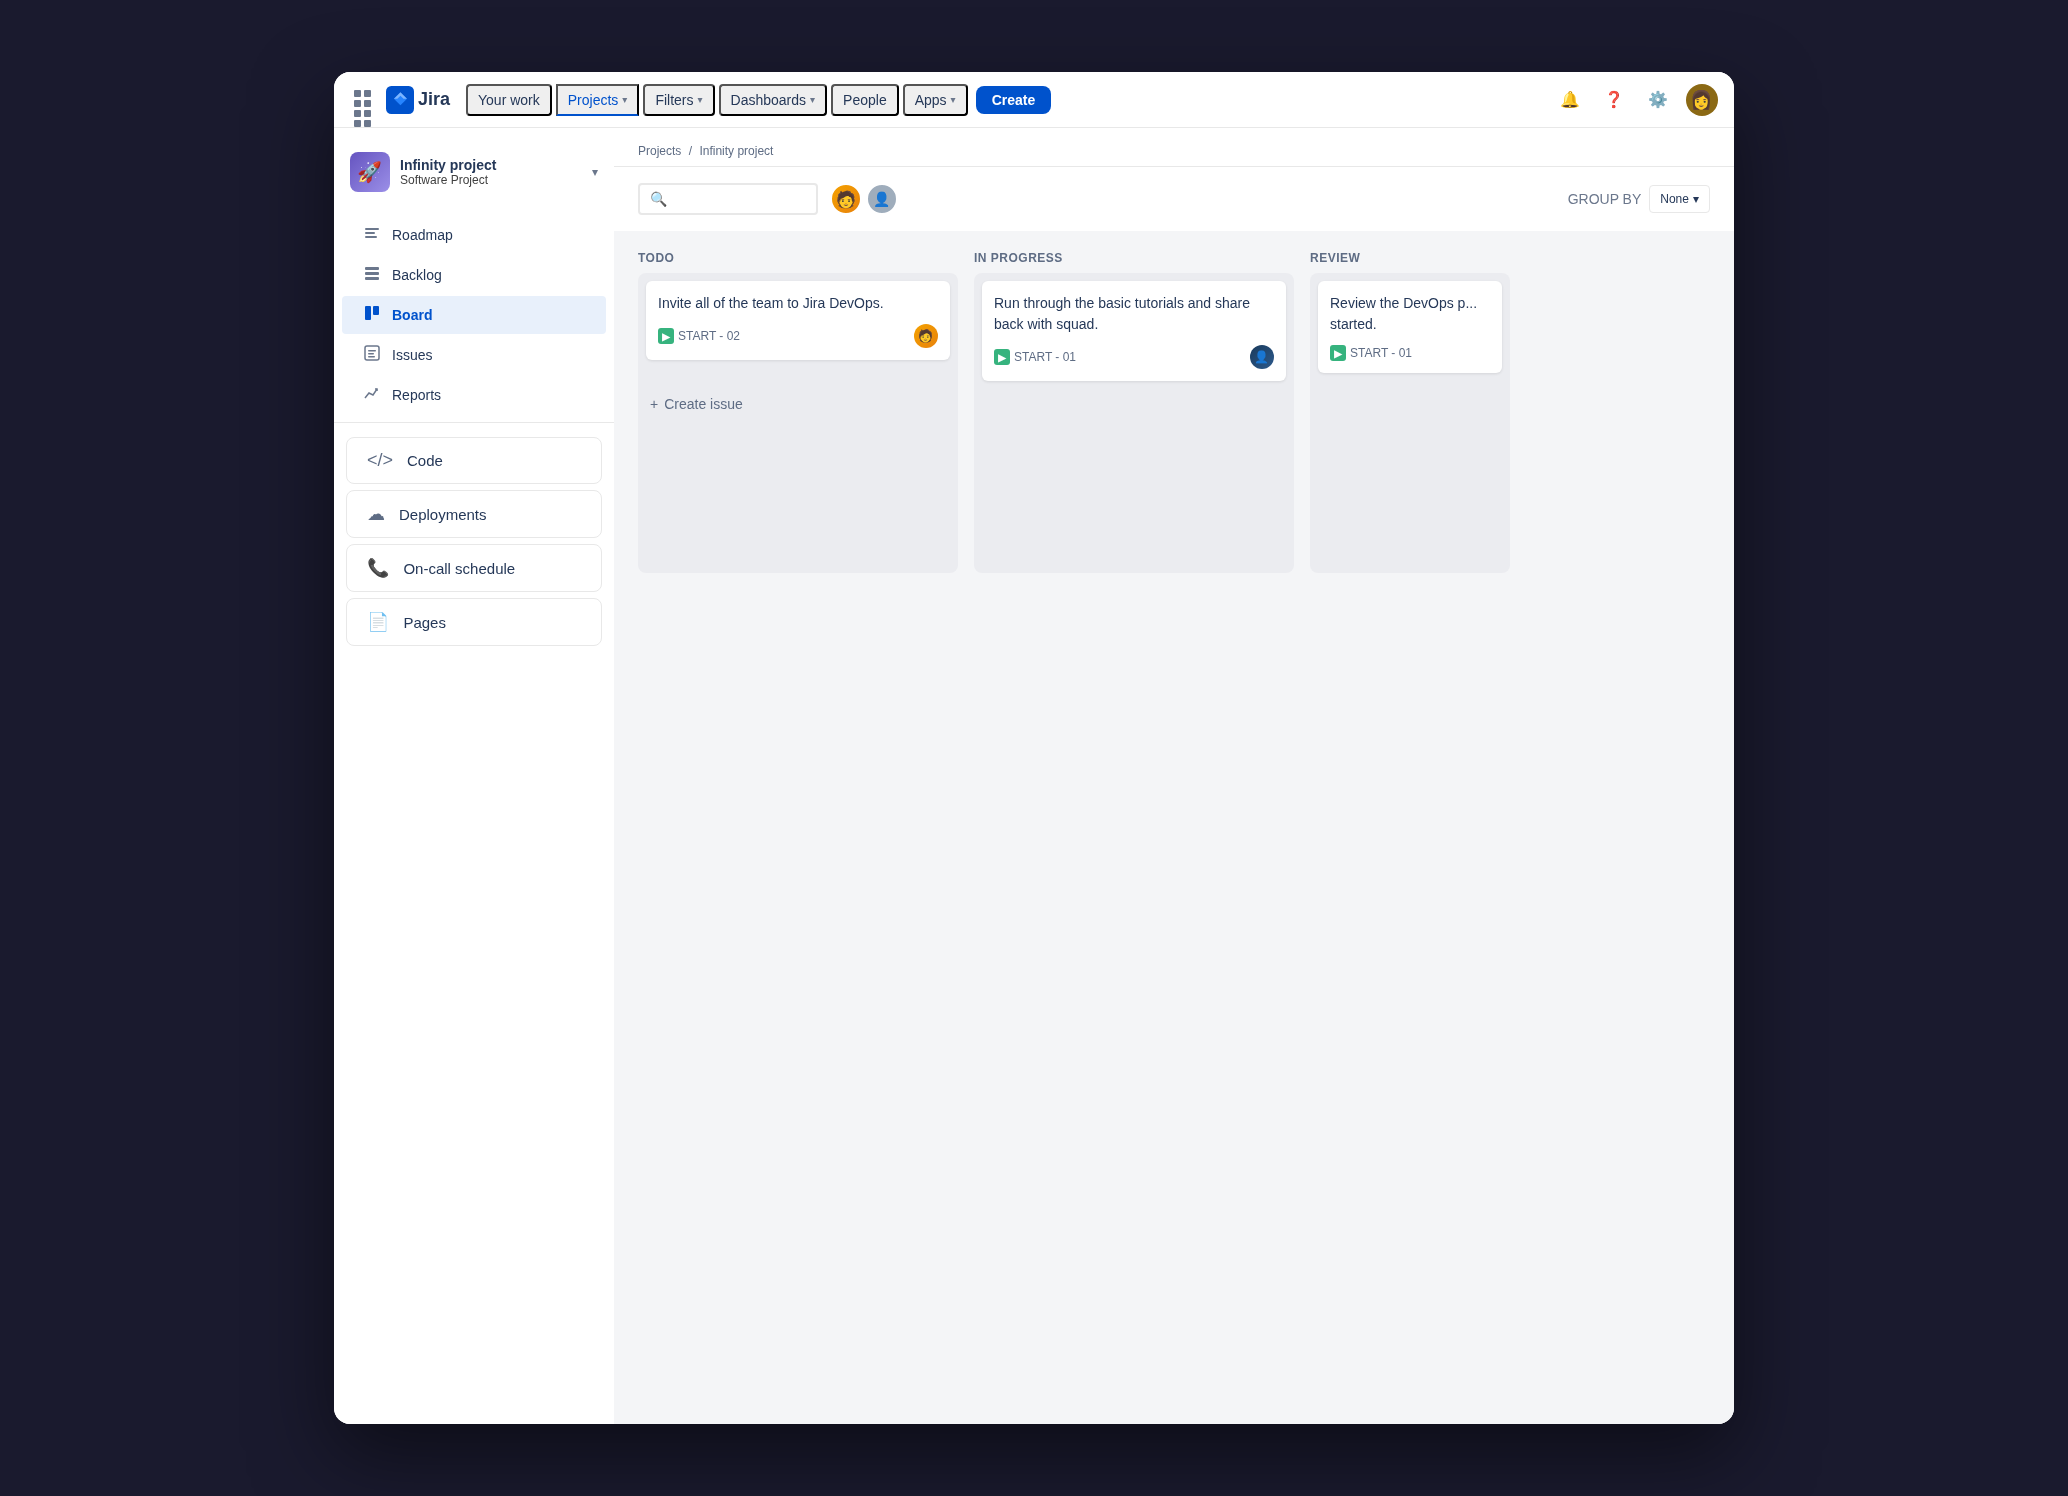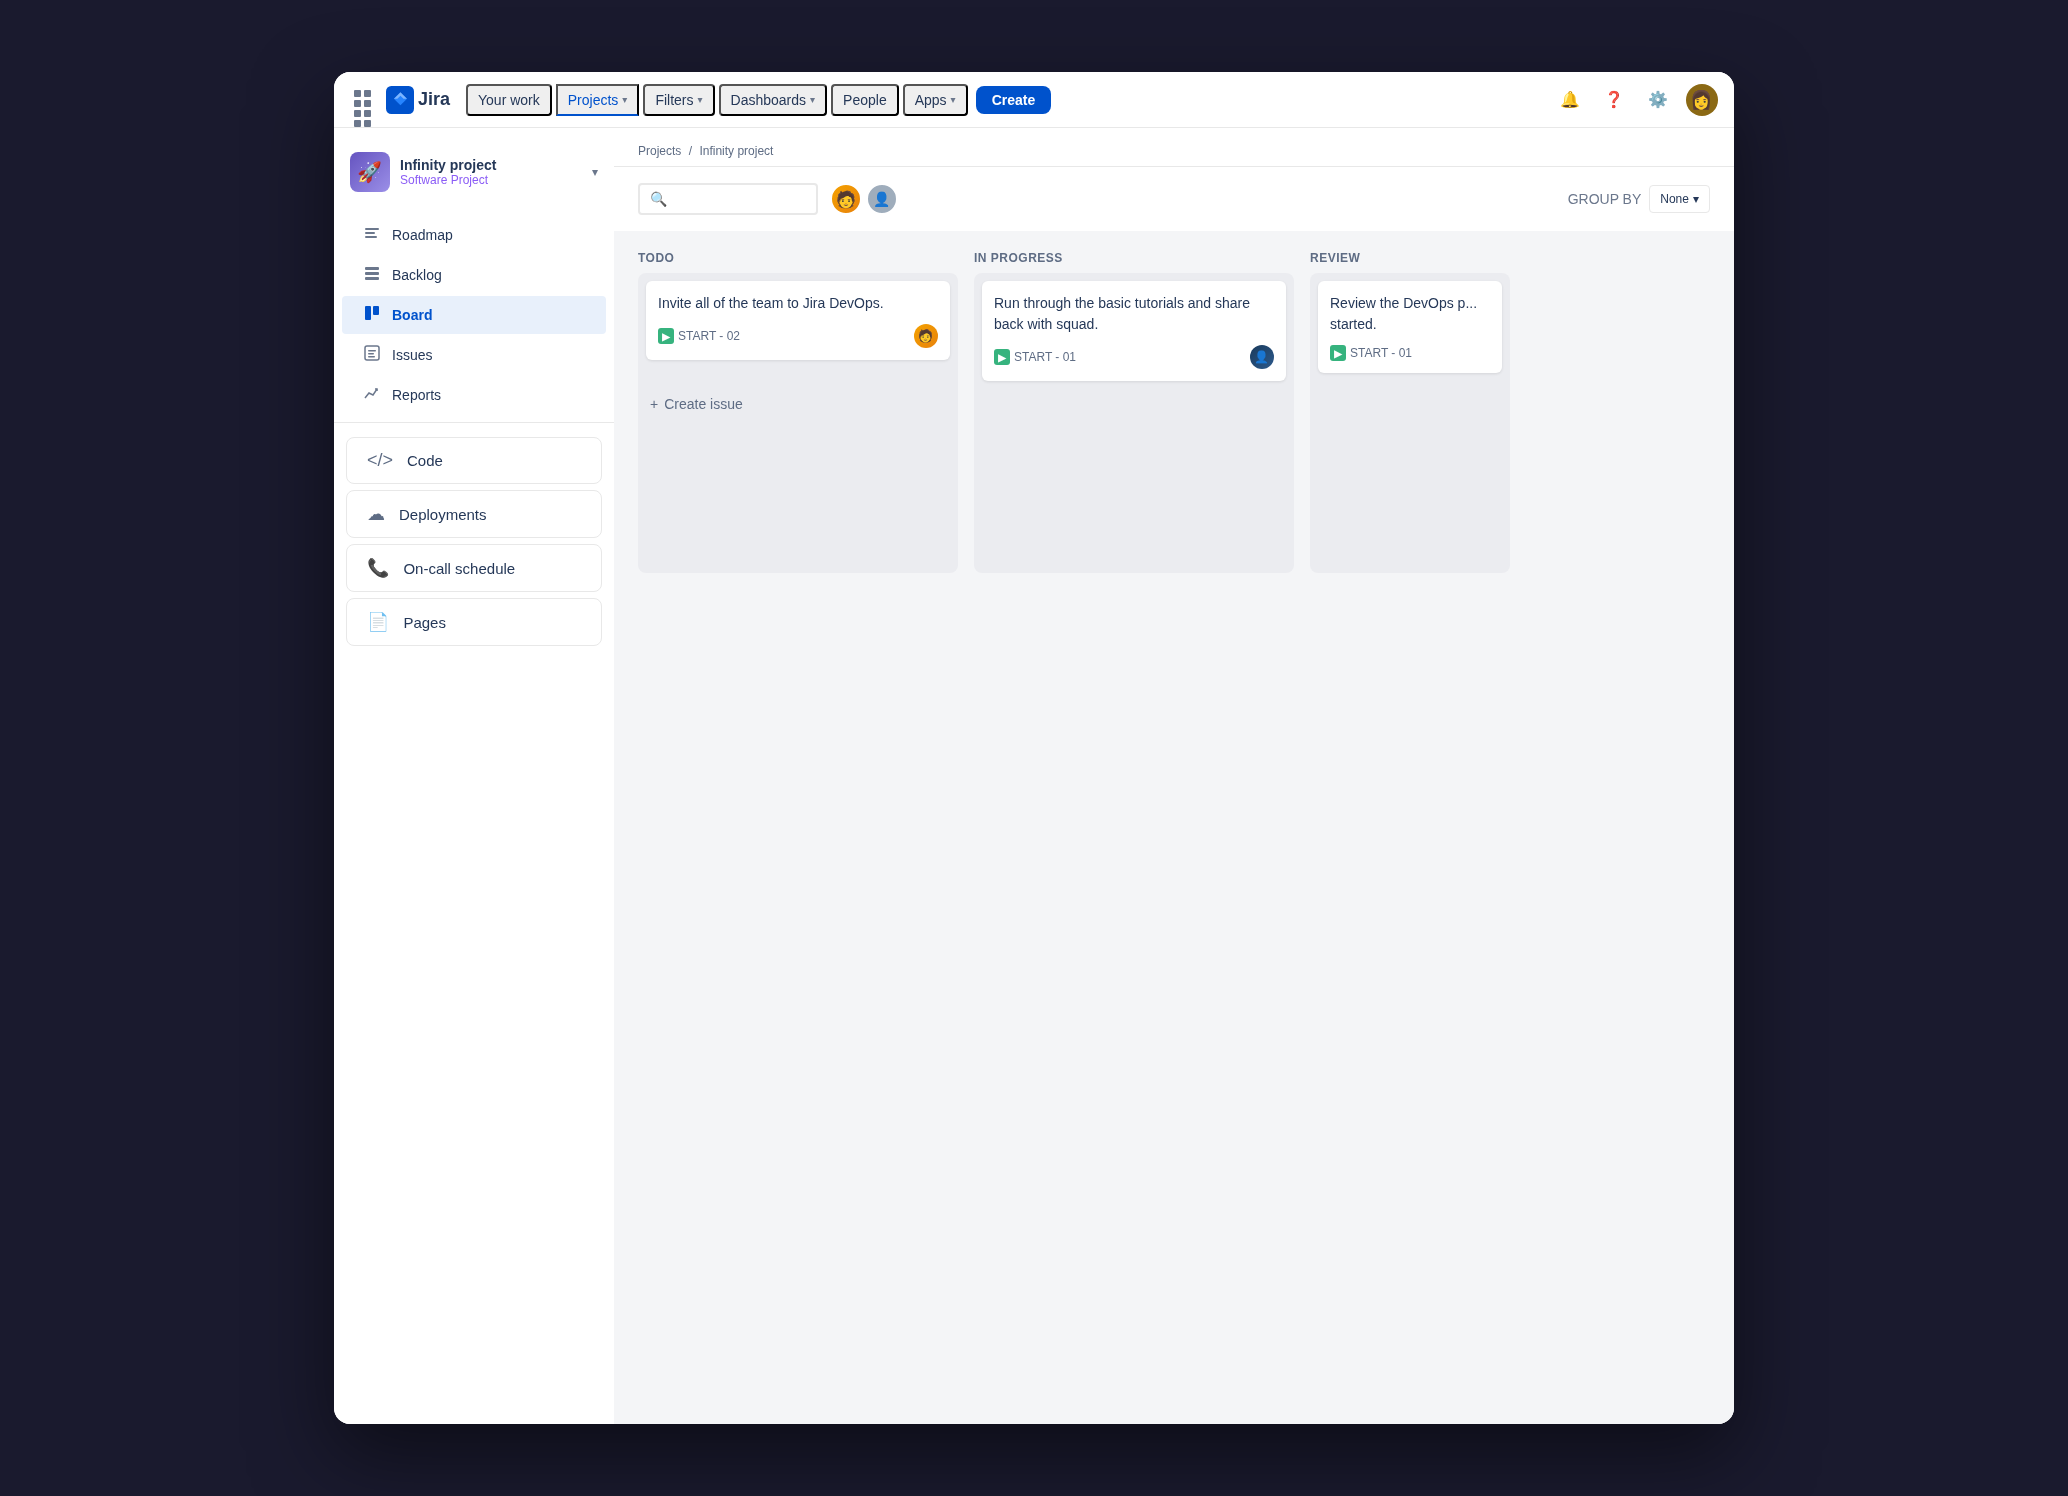--- a/index.html
+++ b/index.html
@@ -185,21 +185,21 @@
       flex-shrink: 0;
     }
     .project-info { flex: 1; }
     .project-name {
       font-size: 14px;
       font-weight: 700;
       color: #253858;
     }
     .project-type {
       font-size: 12px;
-      color: #8b5cf6;
+      color: #404040;
     }
     .project-chevron {
       color: #6b778c;
       font-size: 12px;
     }
 
     .sidebar-nav-item {
       display: flex;
       align-items: center;
       padding: 8px 16px 8px 20px;

